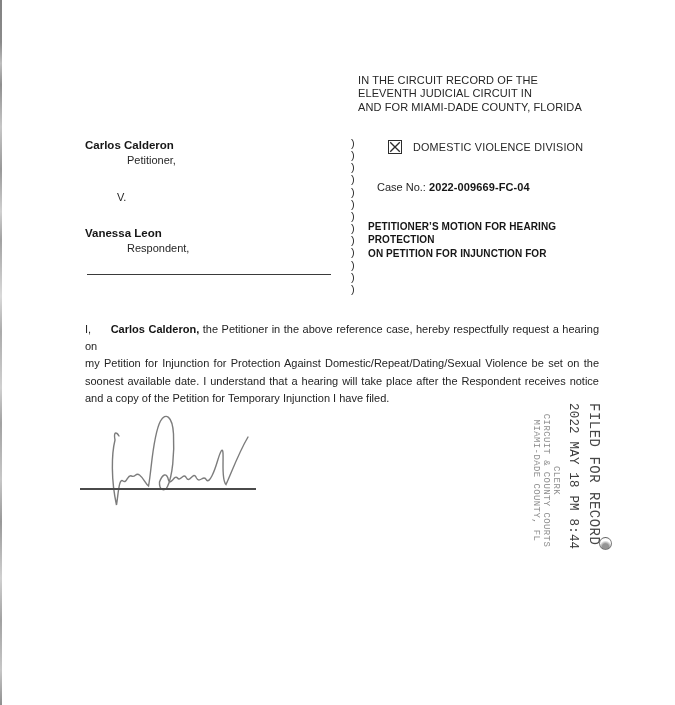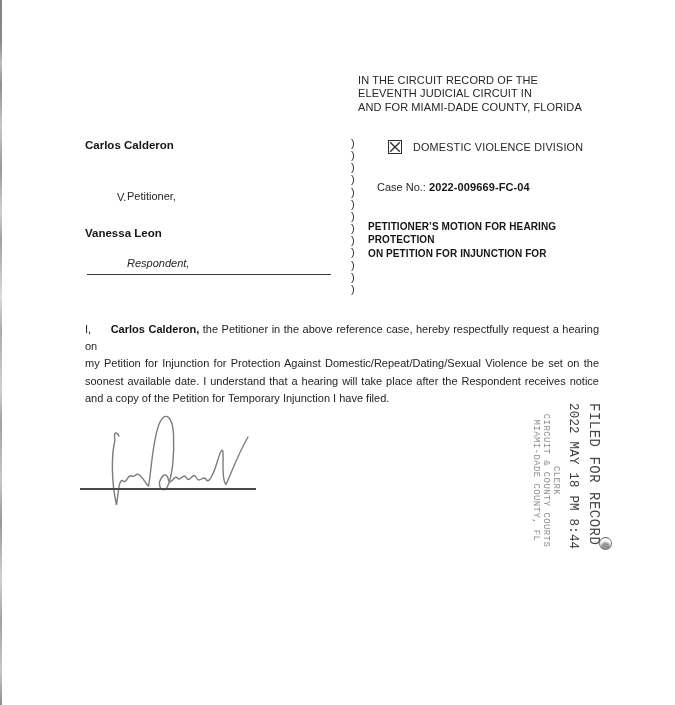--- a/index.html
+++ b/index.html
@@ -75,24 +75,24 @@
 
 <div class="abs edge-artifact"></div>
 
 <div class="abs court-header">
   <div>IN THE CIRCUIT RECORD OF THE</div>
   <div>ELEVENTH JUDICIAL CIRCUIT IN</div>
   <div>AND FOR MIAMI-DADE COUNTY, FLORIDA</div>
 </div>
 
 <div class="abs party-name" style="left:85px;top:139px;">Carlos Calderon</div>
-<div class="abs party-role" style="left:127px;top:154px;margin-top:36px;">Petitioner,</div>
+<div class="abs party-role" style="left:127px;top:154px;">Petitioner,</div>
 <div class="abs versus" style="left:117px;top:191px;">V.</div>
 <div class="abs party-name" style="left:85px;top:227px;">Vanessa Leon</div>
-<div class="abs party-role" style="left:127px;top:257px;font-style:italic;">Respondent,</div>
+<div class="abs party-role" style="left:127px;top:242px;">Respondent,</div>
 <div class="abs caption-underline"></div>
 
 <div class="abs paren-col">
   <span>)</span>
   <span>)</span>
   <span>)</span>
   <span>)</span>
   <span>)</span>
   <span>)</span>
   <span>)</span>

